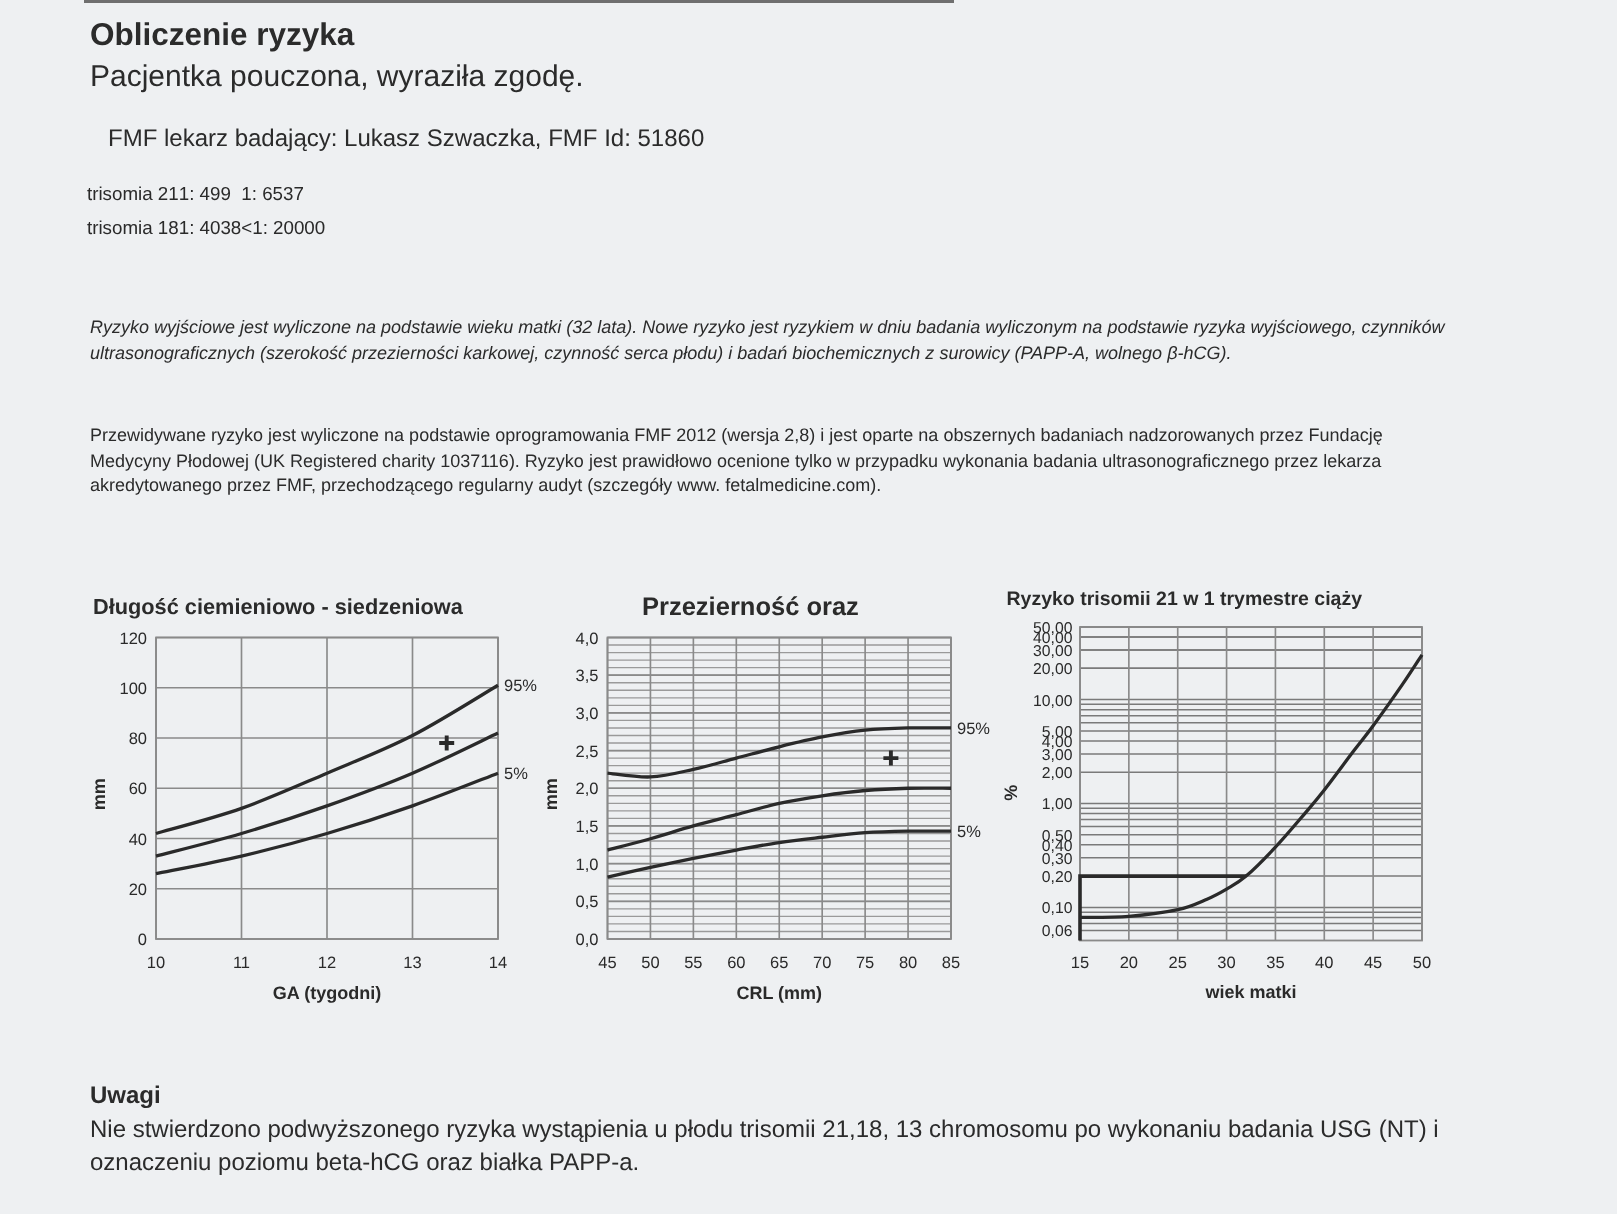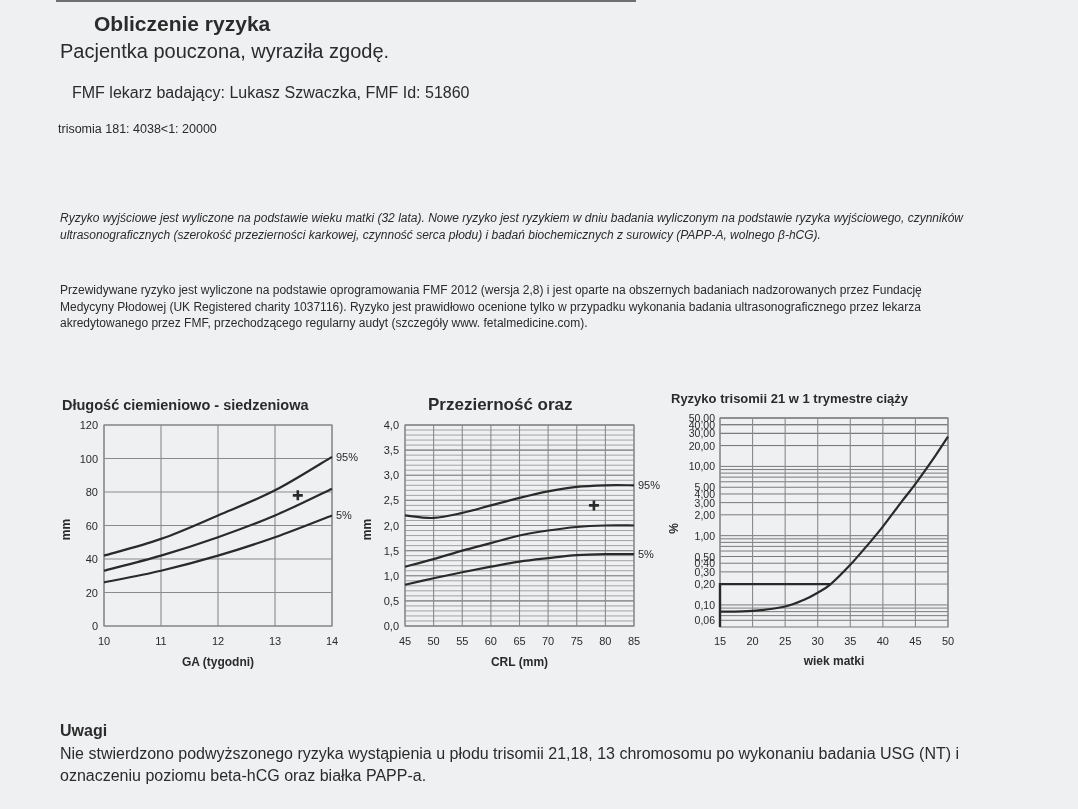--- a/index.html
+++ b/index.html
@@ -4,21 +4,21 @@
 <style>
   html, body { margin: 0; padding: 0; }
   body {
     width: 1078px; height: 809px; overflow: hidden;
     background: #eef0f2;
     font-family: "Liberation Sans", sans-serif;
     color: #2a2a2a;
     position: relative;
   }
   .top-rule { position: absolute; left: 56px; top: 0; width: 580px; height: 2px; background: #6f6f6f; }
-  .title { position: absolute; left: 60px; top: 12px; font-size: 21px; font-weight: bold; color: #2b2b2b; margin-left: 34px; }
+  .title { position: absolute; left: 60px; top: 12px; font-size: 21px; font-weight: bold; color: #2b2b2b; }
   .subtitle { position: absolute; left: 60px; top: 40px; font-size: 20px; color: #2b2b2b; }
   .doctor { position: absolute; left: 72px; top: 84px; font-size: 16px; color: #2b2b2b; }
   table.risk { position: absolute; left: 58px; top: 117px; border-collapse: collapse; font-size: 12.5px; }
   table.risk td, table.risk th { padding: 0; height: 23px; text-align: left; font-weight: normal; }
   table.risk th { font-style: italic; }
   table.risk .c1 { width: 112px; }
   table.risk .c2 { width: 160px; }
   .para { position: absolute; left: 60px; font-size: 12px; line-height: 16.5px; width: 910px; color: #2b2b2b; }
   .p1 { top: 210px; font-style: italic; }
   .p2 { top: 282px; }
@@ -30,20 +30,25 @@
 </head>
 <body>
 
 <div class="top-rule"></div>
 <div class="title">Obliczenie ryzyka</div>
 <div class="subtitle">Pacjentka pouczona, wyraziła zgodę.</div>
 <div class="doctor">FMF lekarz badający: Lukasz Szwaczka, FMF Id: 51860</div>
 
 <table class="risk">
   <tbody>
+  <tr>
+    <td>trisomia 21</td>
+    <td>1: 499</td>
+    <td>1: 6537</td>
+  </tr>
   <tr>
     <td>trisomia 18</td>
     <td>1: 4038</td>
     <td>&lt;1: 20000</td>
   </tr>
 </tbody>
   </table>
 
 <div class="para p1">Ryzyko wyjściowe jest wyliczone na podstawie wieku matki (32 lata). Nowe ryzyko jest ryzykiem w dniu badania wyliczonym na podstawie ryzyka wyjściowego, czynników ultrasonograficznych (szerokość przezierności karkowej, czynność serca płodu) i badań biochemicznych z surowicy (PAPP-A, wolnego β-hCG).</div>
 <div class="para p2">Przewidywane ryzyko jest wyliczone na podstawie oprogramowania FMF 2012 (wersja 2,8) i jest oparte na obszernych badaniach nadzorowanych przez Fundację Medycyny Płodowej (UK Registered charity 1037116). Ryzyko jest prawidłowo ocenione tylko w przypadku wykonania badania ultrasonograficznego przez lekarza akredytowanego przez FMF, przechodzącego regularny audyt (szczegóły www. fetalmedicine.com).</div>

